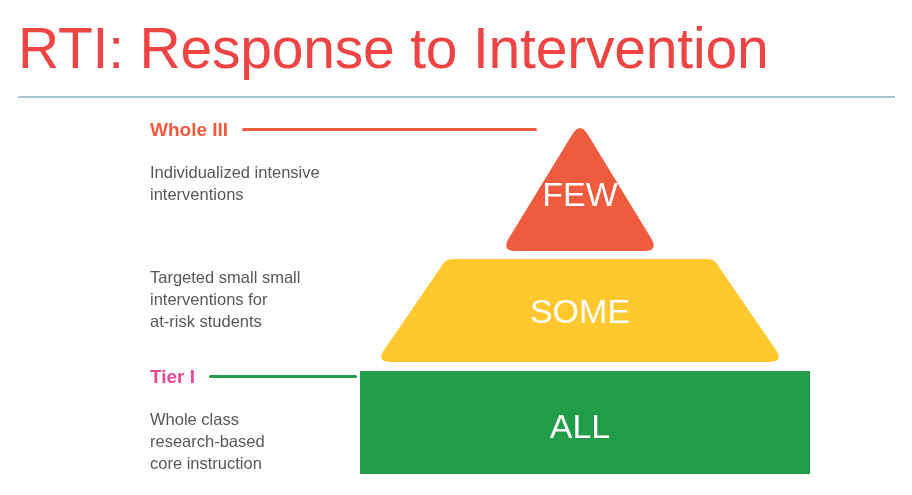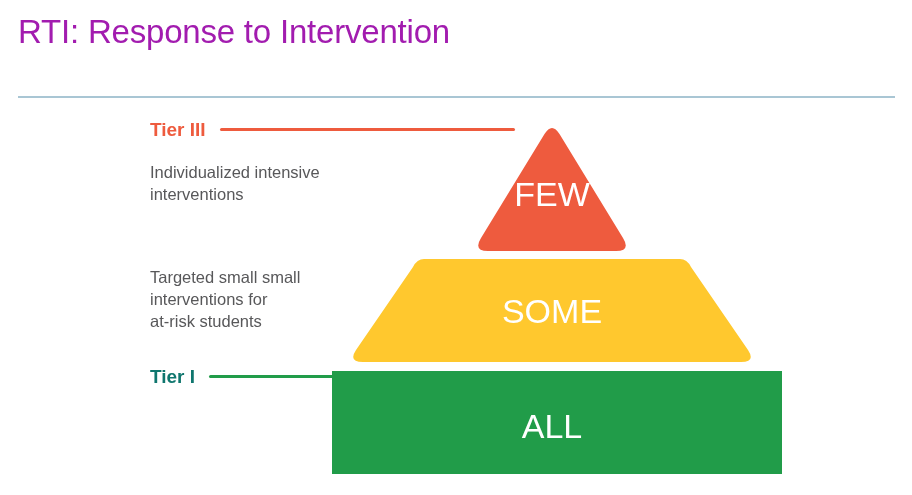--- a/index.html
+++ b/index.html
@@ -15,24 +15,24 @@
     overflow: hidden;
     font-family: "Liberation Sans", sans-serif;
     -webkit-font-smoothing: antialiased;
   }
 
   
   #slide-title {
     position: absolute;
     left: 18px;
     top: 10px;
-    font-size: 33px;
+    font-size: 57px;
     font-weight: 400;
     letter-spacing: -0.2px;
-    color: #a21caf;
+    color: #ef4444;
     white-space: nowrap;
     line-height: 1.35;
   }
   #title-divider {
     position: absolute;
     left: 18px;
     top: 96px;
     width: 877px;
     height: 2px;
     background: #A9C6D4;
@@ -68,27 +68,27 @@
   }
 
   #legend-tier3 { top: 118px; }
   #legend-tier2 { top: 245px; }
   #legend-tier1 { top: 365px; }
 
   #legend-tier3 .legend-title { color: #EE5B3E; }
   #legend-tier3 .legend-rule  { background: #EE5B3E; width: 295px; }
   #legend-tier2 .legend-title { color: #FFC82E; }
   #legend-tier2 .legend-rule  { background: #FFC82E; width: 228px; }
-  #legend-tier1 .legend-title { color: #0f766e; }
+  #legend-tier1 .legend-title { color: #ec4899; }
   #legend-tier1 .legend-rule  { background: #219C49; width: 148px; }
 
   
   #pyramid {
     position: absolute;
-    left: 332px;
+    left: 360px;
     top: 110px;
     width: 450px;
     height: 385px;
   }
   #pyramid svg { display: block; }
 
   .shape-label {
     fill: #ffffff;
     font-family: "Liberation Sans", sans-serif;
     font-size: 34px;
@@ -99,38 +99,41 @@
 </style>
 </head>
 <body>
 
 <div id="slide-title">RTI: Response to Intervention</div>
 
 <div id="title-divider"></div>
 
 <div class="legend-block" id="legend-tier3">
   <div class="legend-head">
-    <span class="legend-title">Tier III</span>
+    <span class="legend-title">Whole III</span>
     <span class="legend-rule"></span>
   </div>
   <div class="legend-body">Individualized intensive
 interventions</div>
 </div>
 
 <div class="legend-block" id="legend-tier2">
   <div class="legend-body">Targeted small small
 interventions for
 at-risk students</div>
 </div>
 
 <div class="legend-block" id="legend-tier1">
   <div class="legend-head">
     <span class="legend-title">Tier I</span>
     <span class="legend-rule"></span>
   </div>
+  <div class="legend-body">Whole class
+research-based
+core instruction</div>
 </div>
 
 <div id="pyramid">
   <svg width="450" height="385" viewBox="0 0 450 385">
 
     <g>
       <path d="M 205 137
                L 213 128 Q 220 121 227 128
                L 285 128 Q 292 121 299 128
                L 307 137 Z" fill="none"></path>

